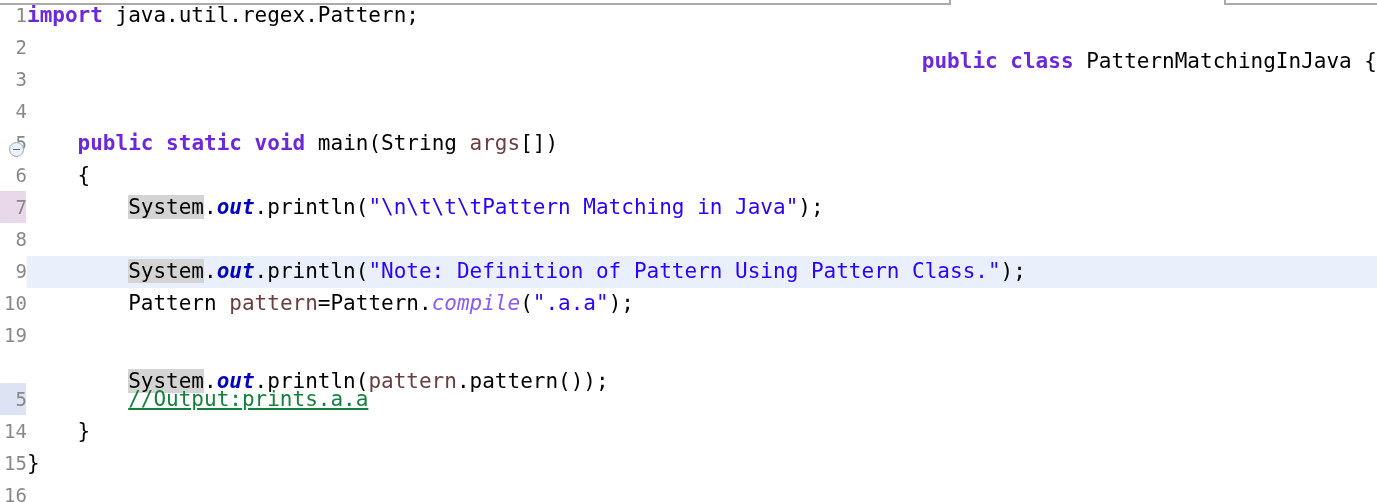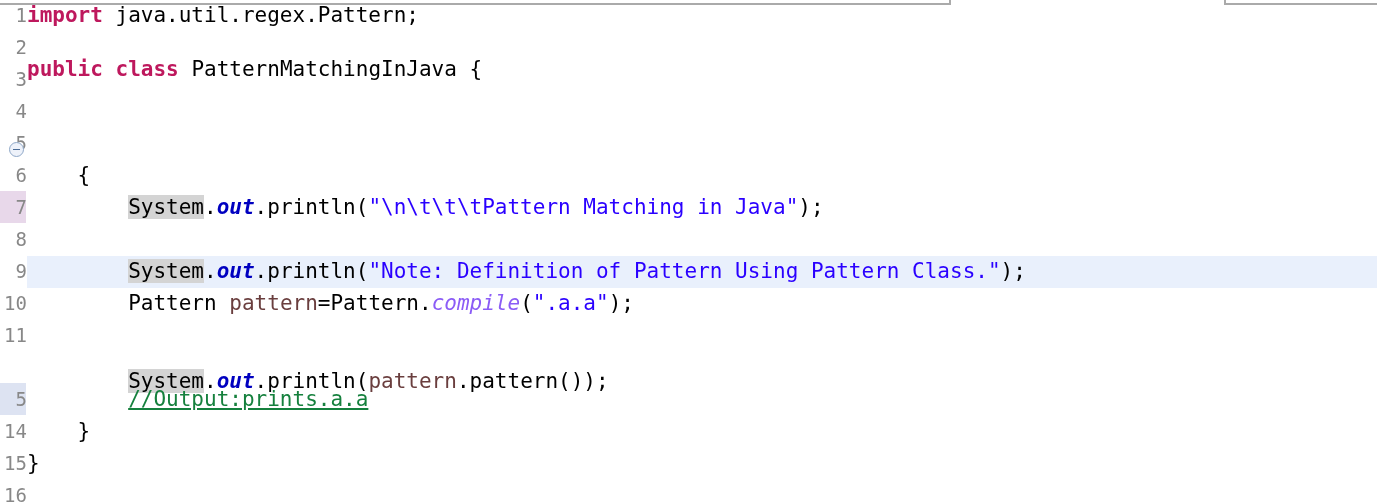--- a/index.html
+++ b/index.html
@@ -127,21 +127,21 @@
   
   .line-hl {
     position: absolute;
     left: 0;
     width: 1377px;
     height: 32px;
     background: #e9f0fc;
   }
 
   
-  .kw        { color: #be185d; font-weight: bold; }
+  .kw        { color: #6d28d9; font-weight: bold; }
   .str       { color: #2a00ff; }
   .cmt       { color: #15803d; text-decoration: underline; }
   .var       { color: #6a3e3e; }
   .field-out { color: #0000c0; font-weight: bold; font-style: italic; }
   .static-m  { color: #8b5cf6; font-style: italic; }
   .plain     { color: #000000; }
   .occ       { background: #d4d4d4; }
 </style>
 </head>
 <body>
@@ -163,41 +163,42 @@
       <div class="grow" style="top:-6px;">1</div>
       <div class="grow" style="top:26px;">2</div>
       <div class="grow" style="top:58px;">3</div>
       <div class="grow" style="top:90px;">4</div>
       <div class="grow" style="top:122px;">5</div>
       <div class="grow" style="top:154px;">6</div>
       <div class="grow mark-lavender" style="top:186px;">7</div>
       <div class="grow" style="top:218px;">8</div>
       <div class="grow" style="top:250px;">9</div>
       <div class="grow" style="top:282px;">10</div>
-      <div class="grow" style="top:314px;">11</div>
+      <div class="grow" style="top:314px;">19</div>
       <div class="grow" style="top:346px;margin-left:32px;">12</div>
       <div class="grow mark-blue" style="top:378px;">5</div>
       <div class="grow" style="top:410px;">14</div>
       <div class="grow" style="top:442px;">15</div>
       <div class="grow" style="top:474px;">16</div>
 
       <div class="fold" style="left:9px; top:137px;"></div>
       <div class="gutter-rule"></div>
     </div>
 
     <div class="code-area">
 
       <div class="row" style="top:-6px;"><span class="kw">import</span><span class="plain"> java.util.regex.Pattern;</span></div>
 
       <div class="row" style="top:26px;"></div>
 
-      <div class="row" style="top:48px;"><span class="kw">public</span><span class="plain"> </span><span class="kw">class</span><span class="plain"> </span><span class="plain">PatternMatchingInJava {</span></div>
+      <div class="row" style="top:40px;text-align:right;"><span class="kw">public</span><span class="plain"> </span><span class="kw">class</span><span class="plain"> </span><span class="plain">PatternMatchingInJava {</span></div>
 
       <div class="row" style="top:90px;"></div>
 
+      <div class="row" style="top:122px;"><span class="plain">    </span><span class="kw">public</span><span class="plain"> </span><span class="kw">static</span><span class="plain"> </span><span class="kw">void</span><span class="plain"> </span><span class="plain">main(String </span><span class="var">args</span><span class="plain">[])</span></div>
 
       <div class="row" style="top:154px;"><span class="plain">    </span><span class="plain">{</span></div>
 
       <div class="row" style="top:186px;"><span class="plain">        </span><span class="occ plain">System</span><span class="plain">.</span><span class="field-out">out</span><span class="plain">.println(</span><span class="str">"\n\t\t\tPattern Matching in Java"</span><span class="plain">);</span></div>
 
       <div class="row" style="top:218px;"></div>
 
       <div class="row" style="top:250px;"><span class="plain">        </span><span class="occ plain">System</span><span class="plain">.</span><span class="field-out">out</span><span class="plain">.println(</span><span class="str">"Note: Definition of Pattern Using Pattern Class."</span><span class="plain">);</span></div>
 
       <div class="row" style="top:282px;"><span class="plain">        </span><span class="plain">Pattern </span><span class="var">pattern</span><span class="plain">=Pattern.</span><span class="static-m">compile</span><span class="plain">(</span><span class="str">".a.a"</span><span class="plain">);</span></div>

